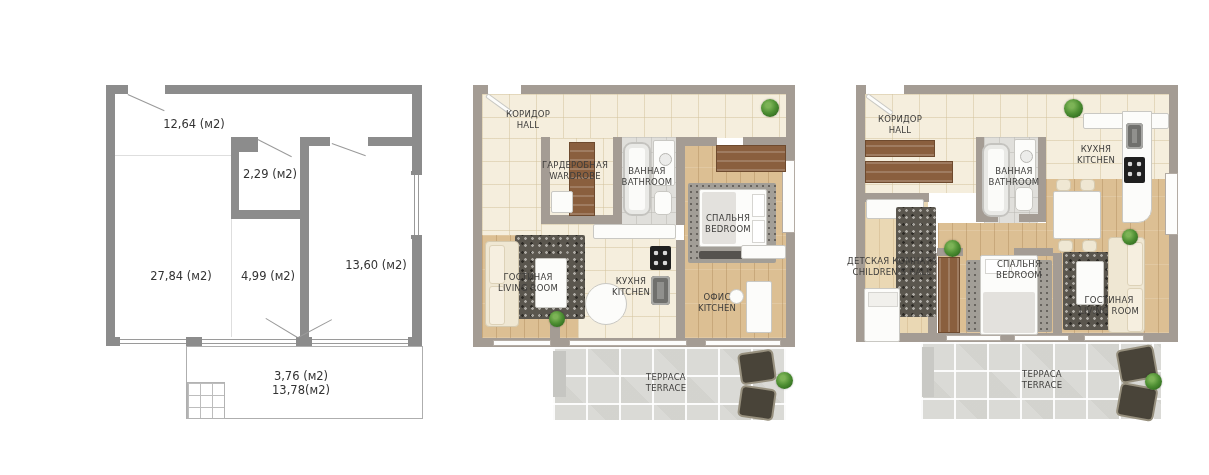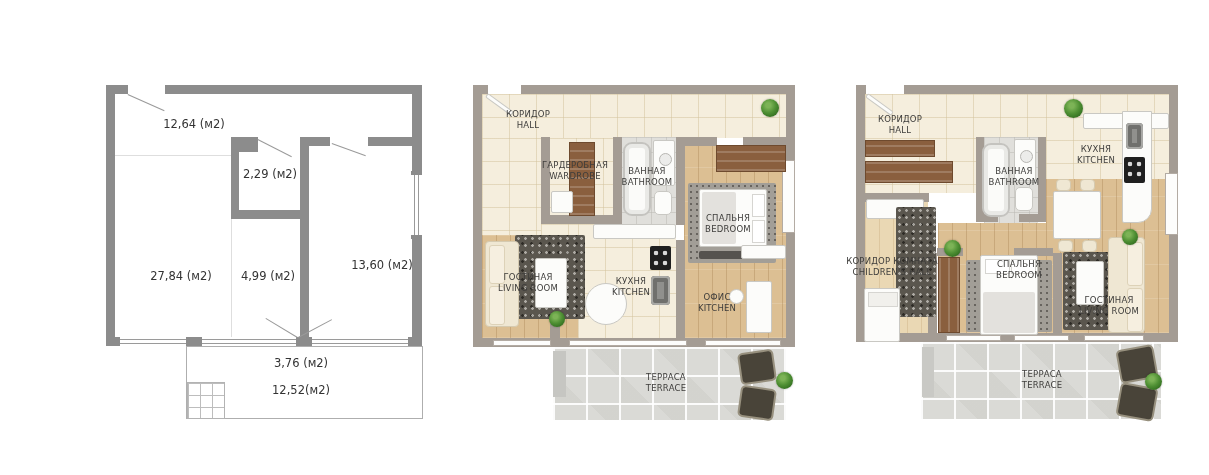--- a/index.html
+++ b/index.html
@@ -78,23 +78,23 @@
     <div class="dline" style="left:160px;top:233px;width:37px;transform:rotate(31deg)"></div>
     <div class="dline" style="left:192px;top:252px;width:38px;transform:rotate(-28deg)"></div>
 
     <div style="left:80px;top:261px;width:235px;height:71px;border:1px solid #aeaeae;background:#fff"></div>
     <div class="stairs" style="left:81px;top:297px;width:36px;height:35px"></div>
 
     <div class="area" style="left:88px;top:39px">12,64 (м2)</div>
     <div class="area" style="left:164px;top:89px">2,29 (м2)</div>
     <div class="area" style="left:75px;top:191px">27,84 (м2)</div>
     <div class="area" style="left:162px;top:191px">4,99 (м2)</div>
-    <div class="area" style="left:276px;top:180px">13,60 (м2)</div>
-    <div class="area" style="left:195px;top:278px">3,76 (м2)</div>
-    <div class="area" style="left:195px;top:305px">12,52(м2)</div>
+    <div class="area" style="left:270px;top:180px">13,60 (м2)</div>
+    <div class="area" style="left:195px;top:291px">3,76 (м2)</div>
+    <div class="area" style="left:195px;top:305px">13,78(м2)</div>
   </div>
 
   <div class="plan" style="left:435px;top:85px;width:322px;height:338px;">
 
     <div class="tile" style="left:9px;top:9px;width:304px;height:44px"></div>
     <div class="tile" style="left:9px;top:53px;width:59px;height:97px"></div>
     <div class="tile" style="left:76px;top:53px;width:64px;height:77px"></div>
     <div class="tile" style="left:68px;top:139px;width:135px;height:17px"></div>
     <div class="tile" style="left:105px;top:139px;width:98px;height:114px"></div>
     <div class="bfloor" style="left:148px;top:52px;width:55px;height:88px"></div>
@@ -241,19 +241,19 @@
       <div style="left:18px;top:50px;width:14px;height:42px;background:#f6efe0;border:1px solid #ddd2b8;border-radius:3px"></div>
     </div>
     <div class="plant" style="left:266px;top:144px;width:16px;height:16px"></div>
     <div class="tchair" style="left:262px;top:262px;width:38px;height:34px;transform:rotate(-10deg)"></div>
     <div class="tchair" style="left:262px;top:300px;width:38px;height:34px;transform:rotate(10deg)"></div>
     <div class="plant" style="left:289px;top:288px;width:17px;height:17px"></div>
 
     <div class="lbl" style="left:44px;top:40px"><span>КОРИДОР</span><br><span>HALL</span></div>
     <div class="lbl" style="left:158px;top:92px"><span>ВАННАЯ</span><br><span>BATHROOM</span></div>
     <div class="lbl" style="left:240px;top:70px"><span>КУХНЯ</span><br><span>KITCHEN</span></div>
-    <div class="lbl" style="left:36px;top:182px"><span>КОРИДОР КОМНАТА</span><br><span>CHILDREN'S HALL</span></div>
+    <div class="lbl" style="left:36px;top:182px"><span>ДЕТСКАЯ КОМНАТА</span><br><span>CHILDREN'S HALL</span></div>
     <div class="lbl" style="left:163px;top:185px"><span>СПАЛЬНЯ</span><br><span>BEDROOM</span></div>
     <div class="lbl" style="left:253px;top:221px"><span>ГОСТИНАЯ</span><br><span>LIVING ROOM</span></div>
     <div class="lbl" style="left:186px;top:295px"><span>ТЕРРАСА</span><br><span>TERRACE</span></div>
   </div>
 
 </div>
 
 </body></html>

